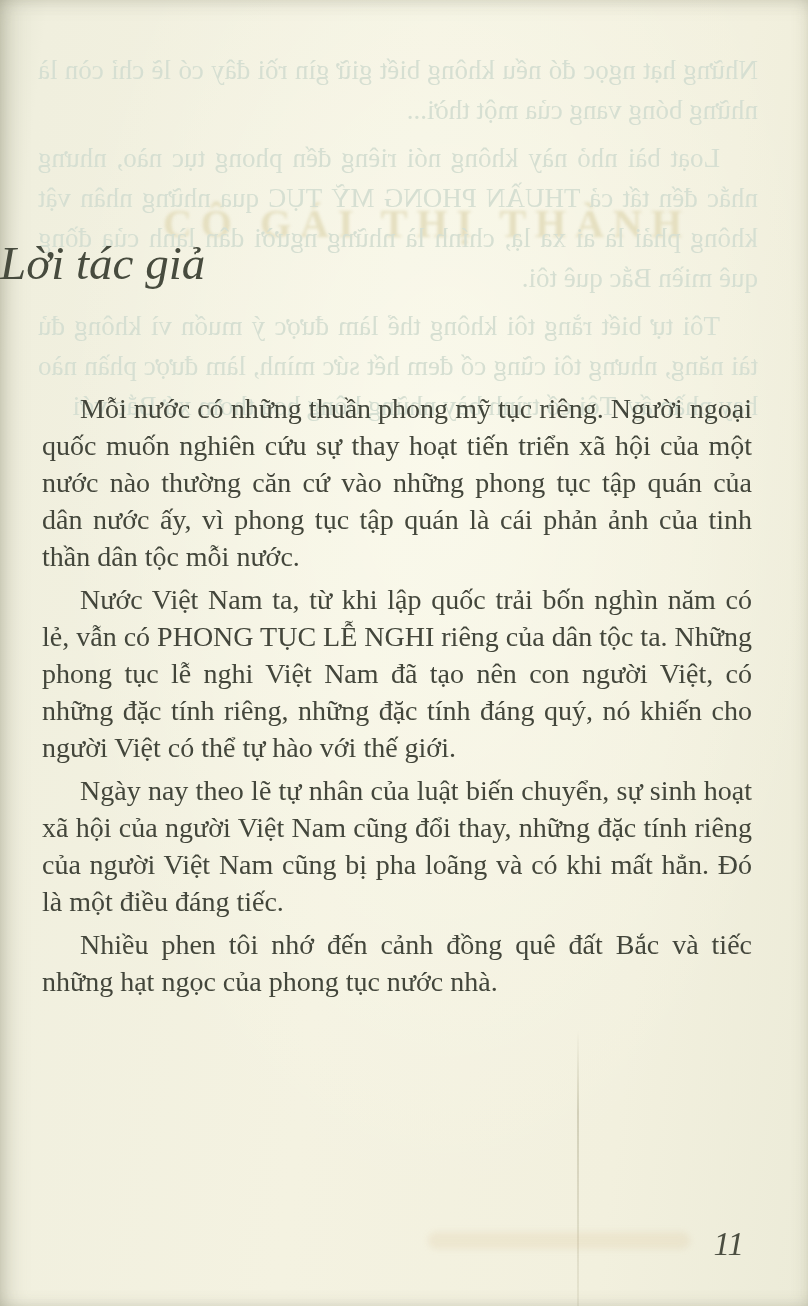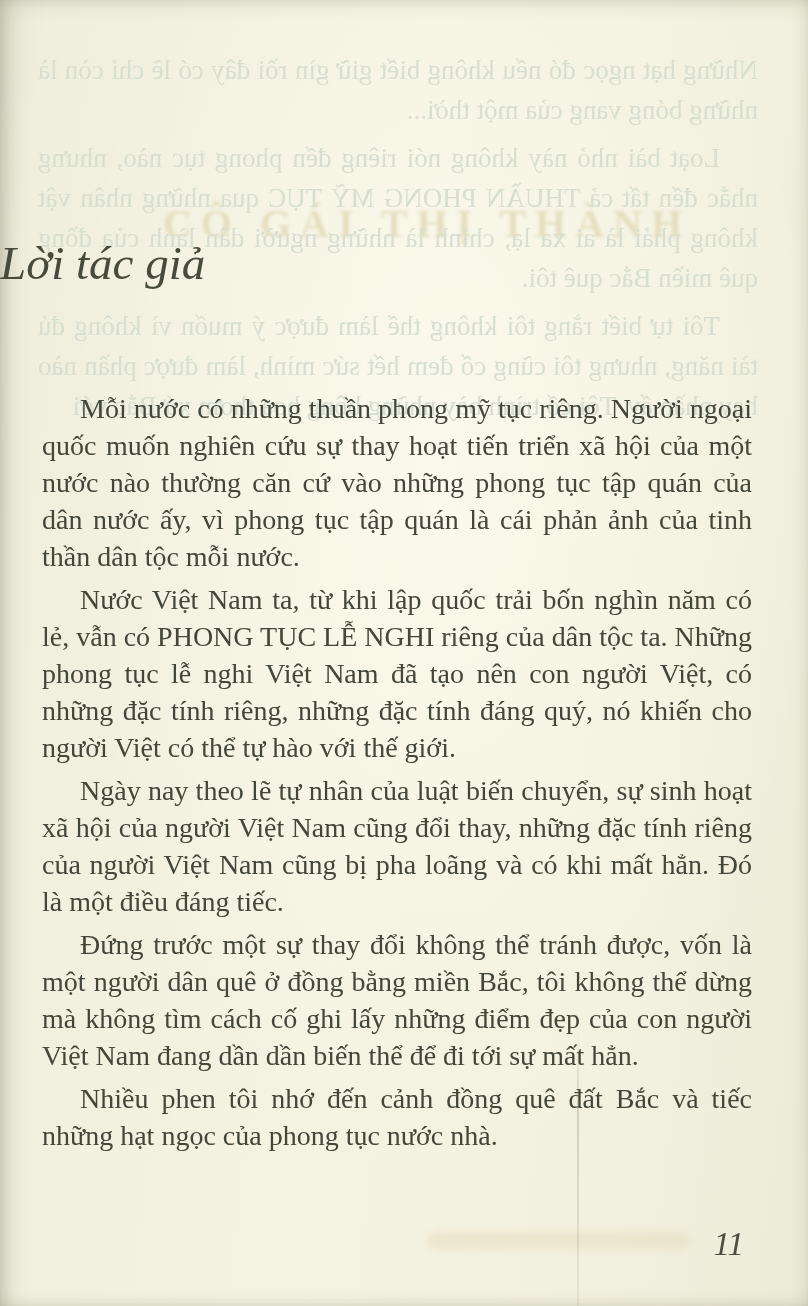--- a/index.html
+++ b/index.html
@@ -130,21 +130,20 @@
     <p>Loạt bài nhỏ này không nói riêng đến phong tục nào, nhưng nhắc đến tất cả THUẦN PHONG MỸ TỤC qua những nhân vật không phải là ai xa lạ, chính là những người dân lành của đồng quê miền Bắc quê tôi.</p>
     <p>Tôi tự biết rằng tôi không thể làm được ý muốn vì không đủ tài năng, nhưng tôi cũng cố đem hết sức mình, làm được phần nào hay phần ấy. Tôi cố trình bày những bông hoa thơm xứ Bắc với</p>
   </div>
 
   <h1 class="title">Lời tác giả</h1>
 
   <div class="body-text">
     <p>Mỗi nước có những thuần phong mỹ tục riêng. Người ngoại quốc muốn nghiên cứu sự thay hoạt tiến triển xã hội của một nước nào thường căn cứ vào những phong tục tập quán của dân nước ấy, vì phong tục tập quán là cái phản ảnh của tinh thần dân tộc mỗi nước.</p>
     <p>Nước Việt Nam ta, từ khi lập quốc trải bốn nghìn năm có lẻ, vẫn có PHONG TỤC LỄ NGHI riêng của dân tộc ta. Những phong tục lễ nghi Việt Nam đã tạo nên con người Việt, có những đặc tính riêng, những đặc tính đáng quý, nó khiến cho người Việt có thể tự hào với thế giới.</p>
     <p>Ngày nay theo lẽ tự nhân của luật biến chuyển, sự sinh hoạt xã hội của người Việt Nam cũng đổi thay, những đặc tính riêng của người Việt Nam cũng bị pha loãng và có khi mất hẳn. Đó là một điều đáng tiếc.</p>
-    <p>Đứng trước một sự thay đổi không thể tránh được, vốn là một người dân quê ở đồng bằng miền Bắc, tôi không thể dừng mà không tìm cách cố ghi lấy những điểm đẹp của con người Việt Nam đang dần dần biến thể để đi tới sự mất hẳn.</p>
     <p>Nhiều phen tôi nhớ đến cảnh đồng quê đất Bắc và tiếc những hạt ngọc của phong tục nước nhà.</p>
   </div>
 
   <div class="crease"></div>
   <div class="footer-smudge"></div>
 
   <div class="page-number">11</div>
 </div>
 
 </body></html>

